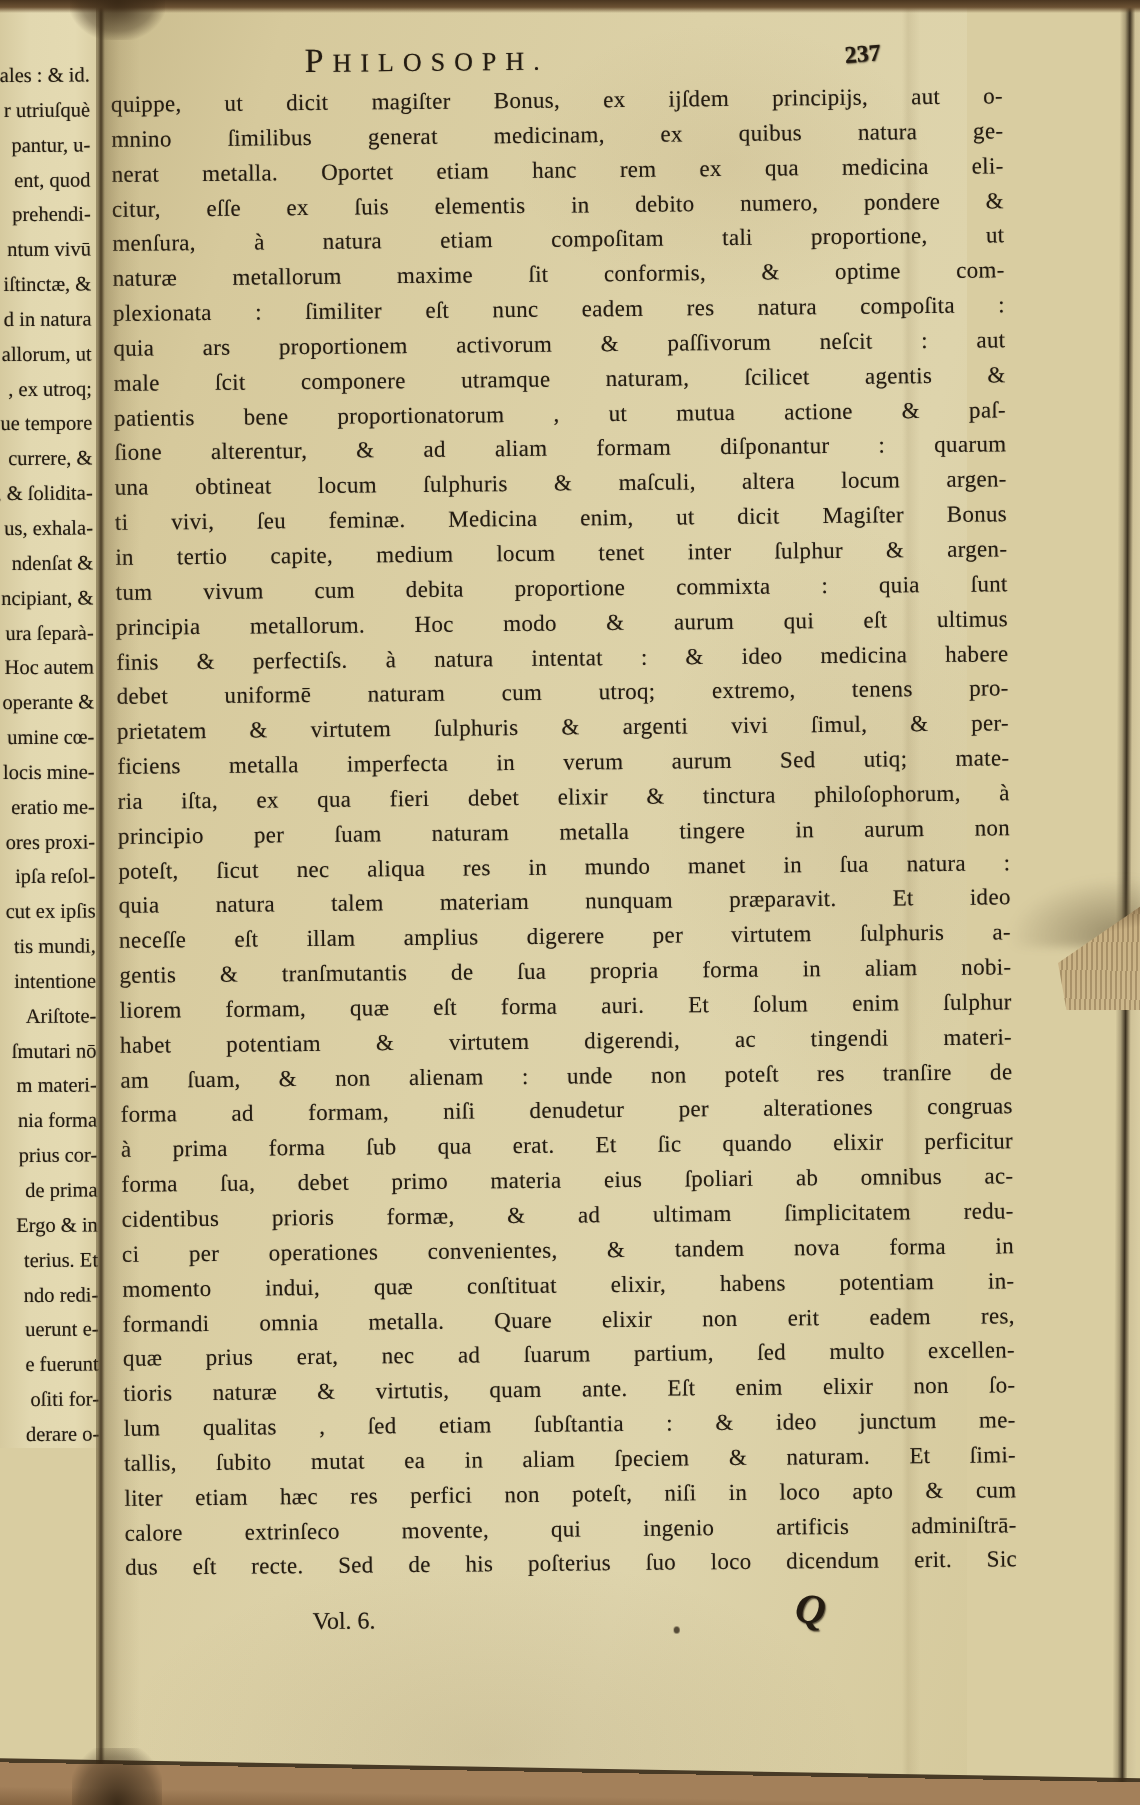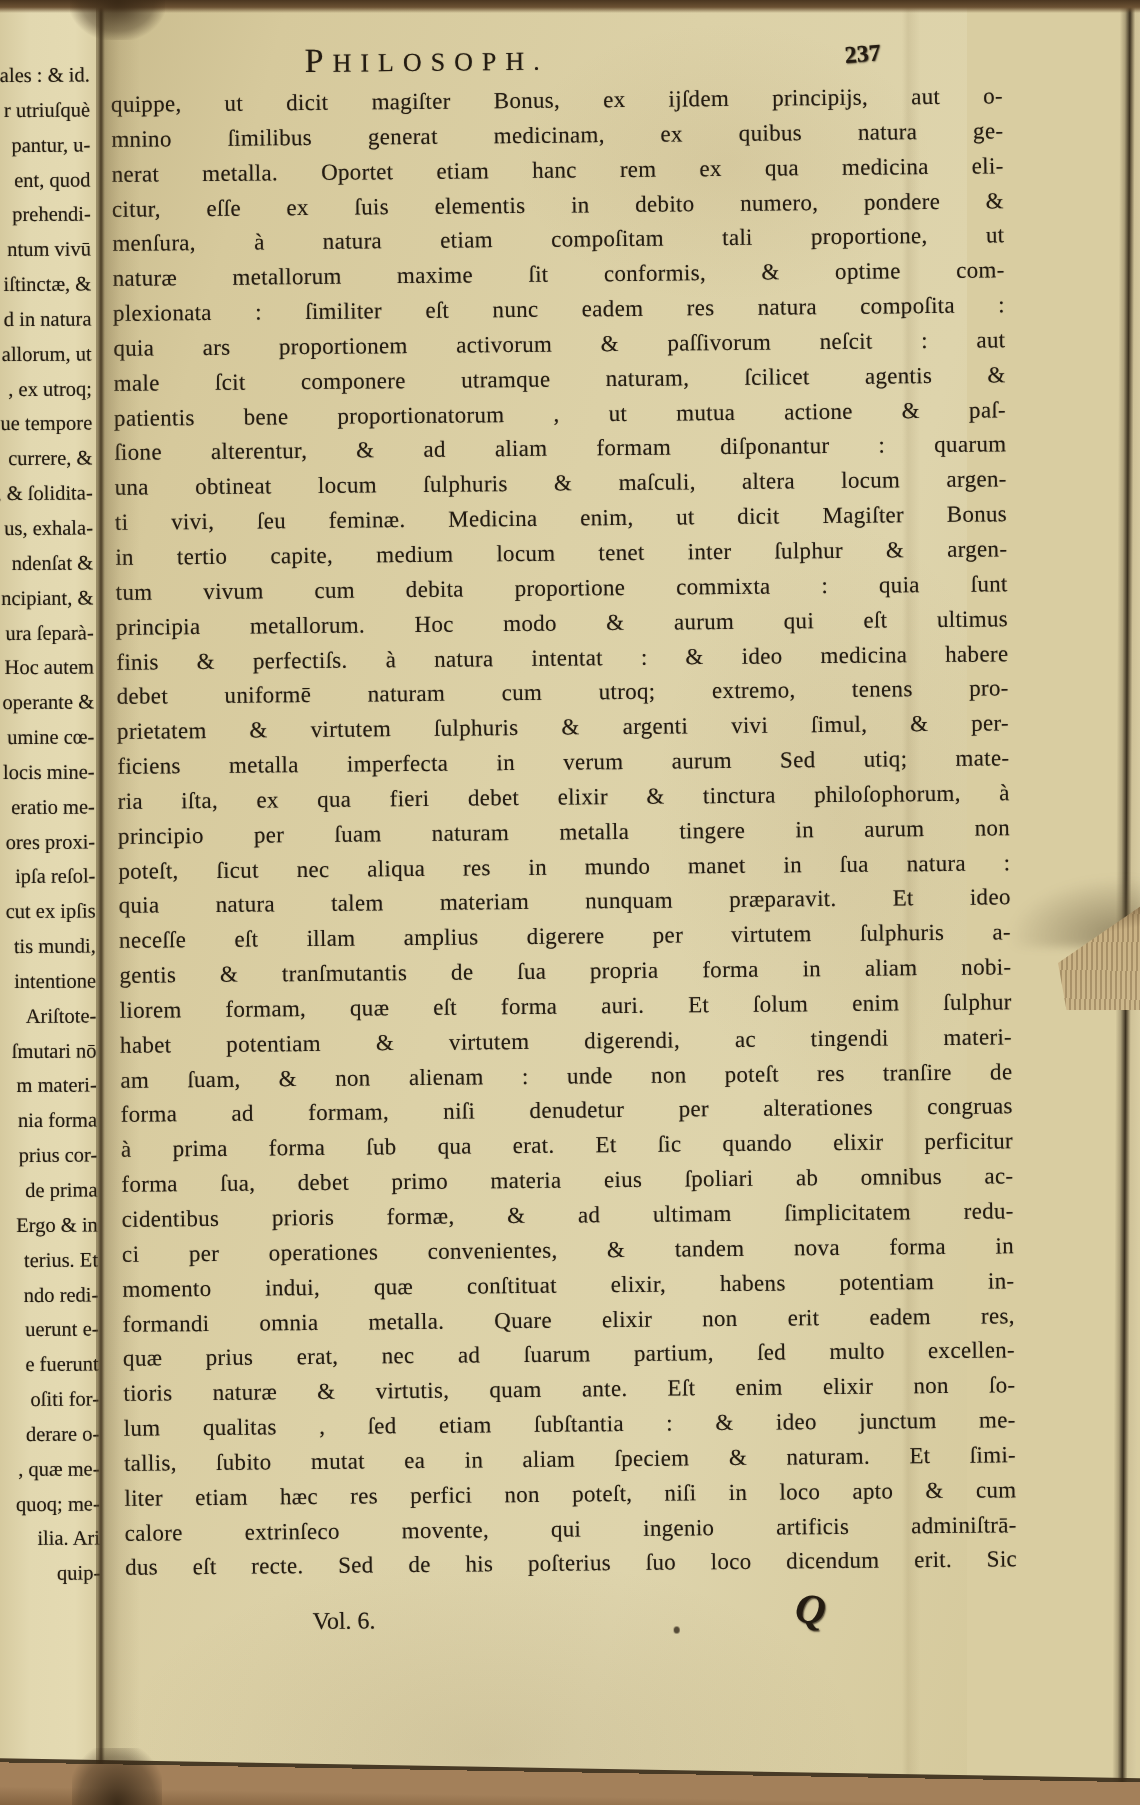--- a/index.html
+++ b/index.html
@@ -51,21 +51,21 @@
     font-size:42px;font-weight:bold;font-style:italic;color:var(--ink,#241c12);
     transform:rotate(8deg);
     text-shadow:1px 1px 1.5px rgba(30,22,12,0.7);
   }
   .ink-dot{
     position:absolute;left:566px;top:1628px;width:6px;height:7px;border-radius:50%;
     background:rgba(40,30,18,0.75);filter:blur(0.4px);
   }
   
   .facing-strip{
-    position:absolute;left:0;top:0;width:100px;height:1805px;overflow:hidden;
+    position:absolute;left:0;top:0;width:100px;height:1448px;overflow:hidden;
     background:linear-gradient(to right,#d6ca9f 0%,#e2d8b0 30%,#e4dab2 75%,#d9cda2 100%);
   }
   .facing-lines{
     position:absolute;top:58px;left:-60px;right:5px;
     font-size:20.5px;line-height:34.85px;
     color:var(--ink,#241c12);
     text-shadow:0 0 1px rgba(30,22,12,0.5);
     transform:rotate(-0.4deg);
   }
   .margin-line{text-align:right;white-space:nowrap;}

